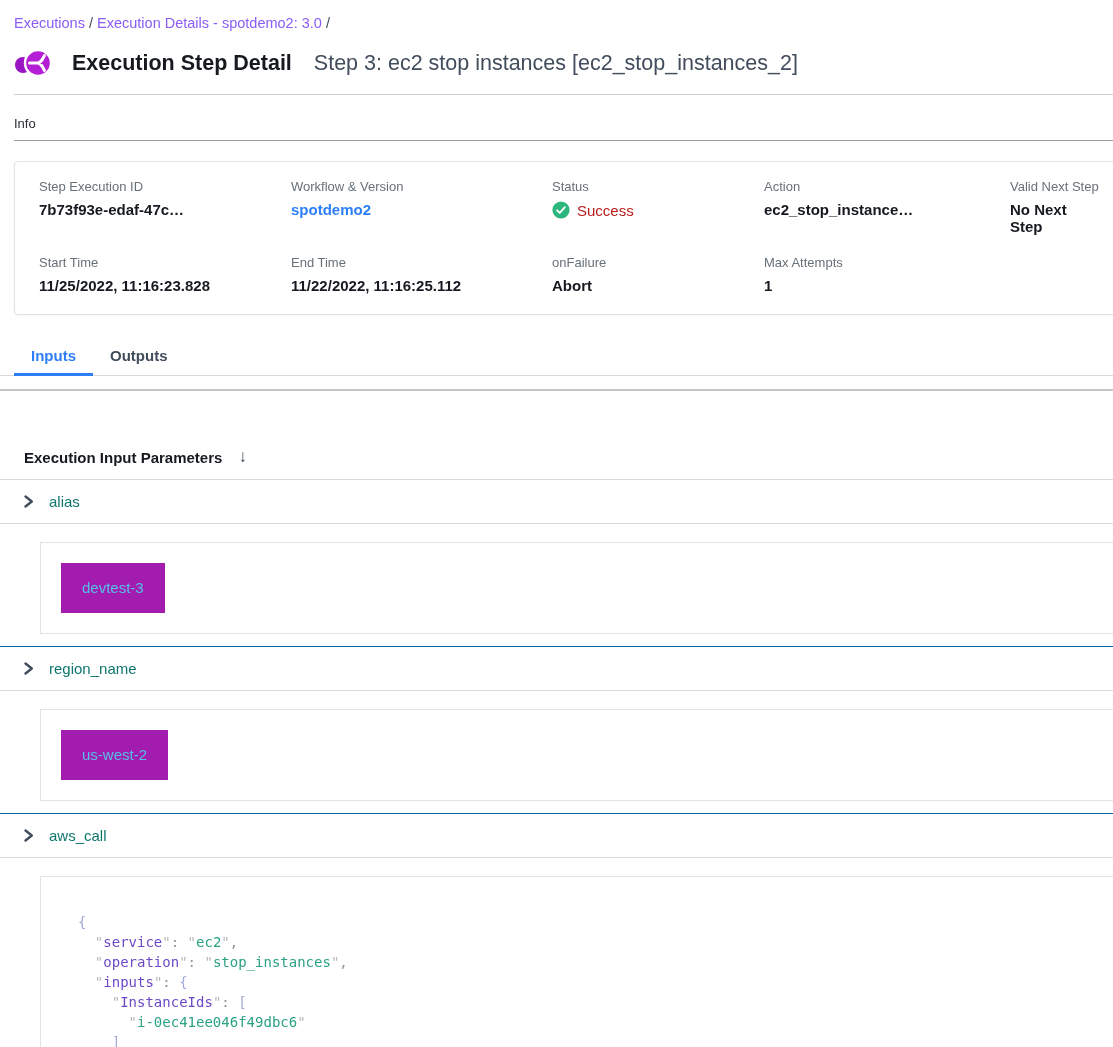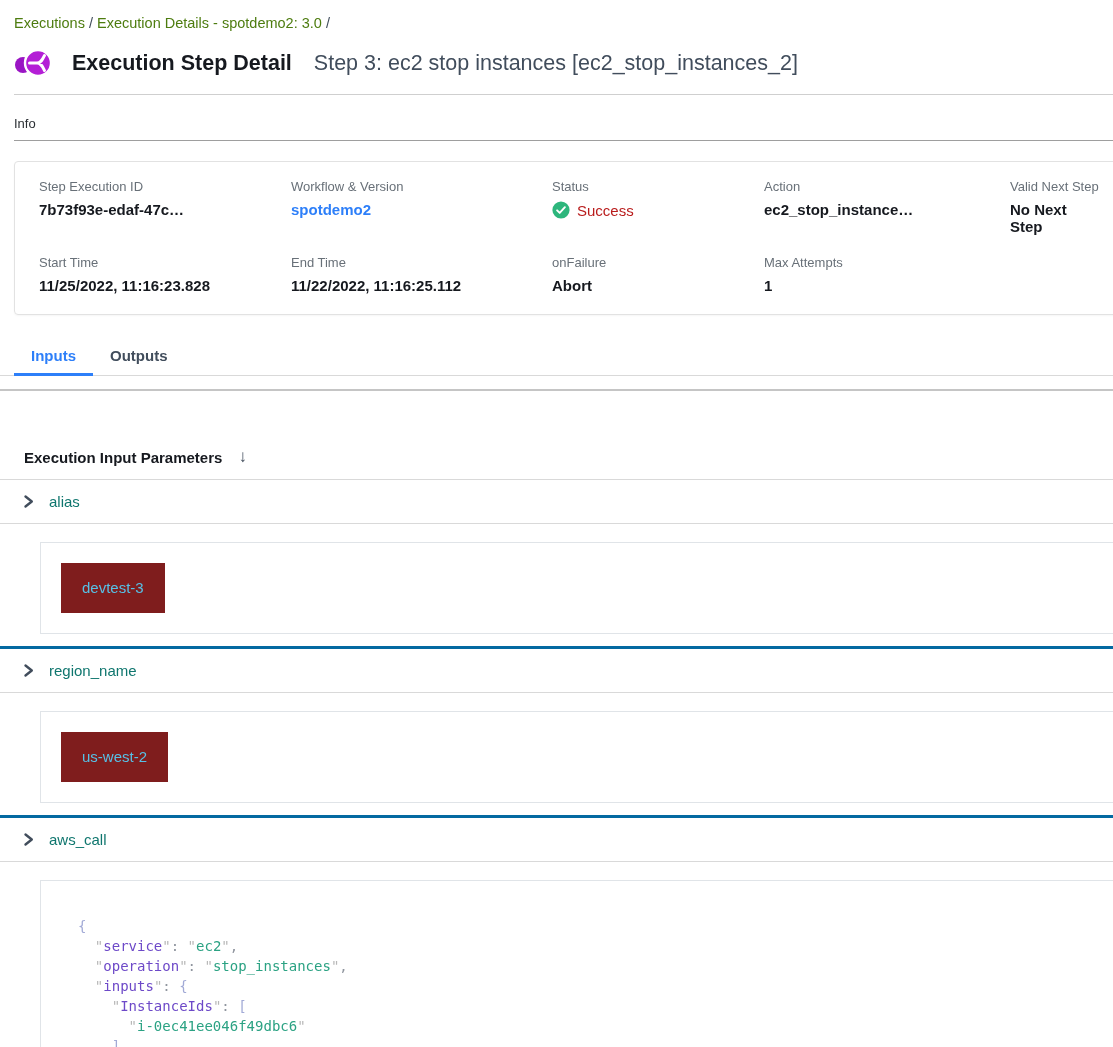--- a/index.html
+++ b/index.html
@@ -5,21 +5,21 @@
   * { box-sizing: border-box; margin: 0; padding: 0; }
   html, body { width: 1113px; height: 1047px; overflow: hidden; background: #fff; }
   body {
     font-family: "Liberation Sans", "DejaVu Sans", sans-serif;
     color: #16191f;
   }
   .page { padding: 15px 0 0 14px; width: 1113px; }
 
   
   .breadcrumb { font-size: 14.5px; }
-  .bc-link { color: #4d7c0f; text-decoration: none; cursor: pointer; }
+  .bc-link { color: #8b5cf6; text-decoration: none; cursor: pointer; }
   .bc-sep { color: #414d5c; }
 
   
   .title-row { display: flex; align-items: center; gap: 20px; margin-top: 15px; }
   .logo { flex: 0 0 auto; width: 38px; height: 34px; }
   .title-text { font-size: 21.5px; font-weight: 700; color: #16191f; }
   .subtitle-text { font-size: 21.5px; font-weight: 400; color: #414d5c; margin-left: 2px; }
   .rule-light { border: none; border-top: 1px solid #cfcfcf; margin-top: 14px; }
 
   
@@ -48,32 +48,32 @@
 
   .rule-thick { border: none; border-top: 2px solid #c5c5c5; margin-top: 13px; margin-left: -14px; }
 
   
   .params-header { display: flex; align-items: center; padding: 11px 0 12px 10px; border-bottom: 1px solid #d9d9d9; margin-left: -14px; padding-left: 24px; margin-top: 45px; }
   .params-title { font-size: 15px; font-weight: 700; color: #16191f; }
   .arrow-down { margin-left: 16px; font-size: 17px; font-weight: 700; color: #414d5c; }
 
   
   .section { margin-left: -14px; padding-left: 14px; }
-  .section + .section { border-top: 3px solid #0369a1; }
+  .section + .section { border-top: 1px solid #0369a1; }
   .section-header { display: flex; align-items: center; gap: 14px; padding: 13px 0 13px 8px; cursor: pointer; }
   .section-name { font-size: 15px; color: #0f766e; }
   .section-divider { border: none; border-top: 1px solid #d9d9d9; margin-left: -14px; }
   .section-body { padding: 18px 0 12px 0; }
   .section-box {
     margin-left: 26px; margin-right: -12px;
     border: 1px solid #e0e4e8; background: #fff;
     padding: 20px;
   }
   .chip {
-    display: inline-block; background: #7f1d1d;
+    display: inline-block; background: #a21caf;
     padding: 15px 21px; font-size: 15px; color: #57c0e6; line-height: 20px;
   }
 
   
   .code-box { padding: 35px 20px 4px 37px; min-height: 240px; }
   .code-pre {
     font-family: "DejaVu Sans Mono", "Liberation Mono", monospace;
     font-size: 14px; line-height: 20px; white-space: pre;
   }
   .tok-b { color: #a2aad6; }   

